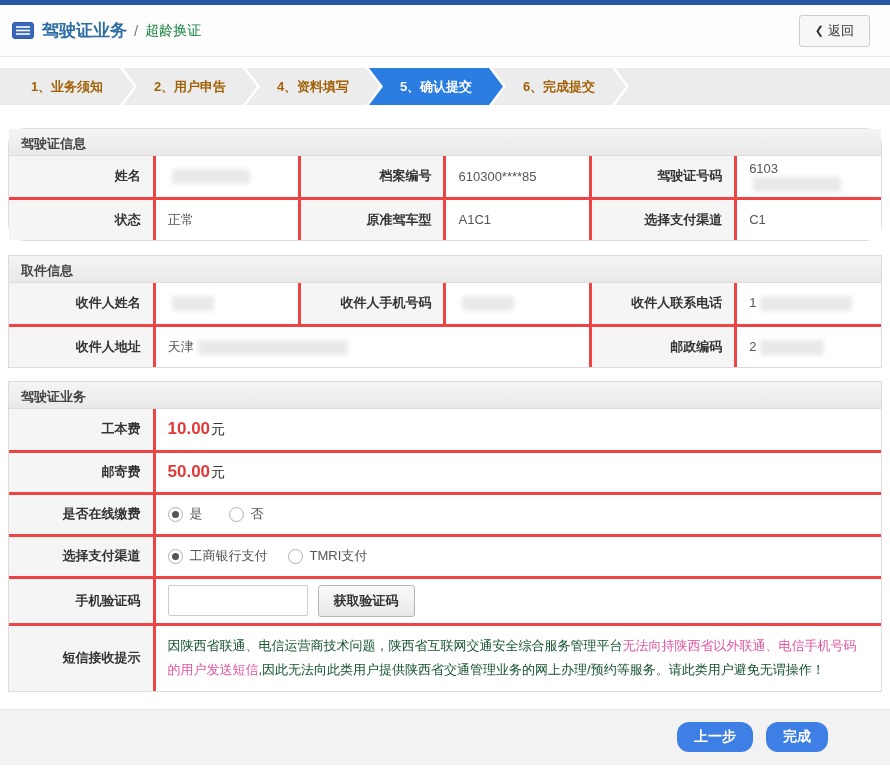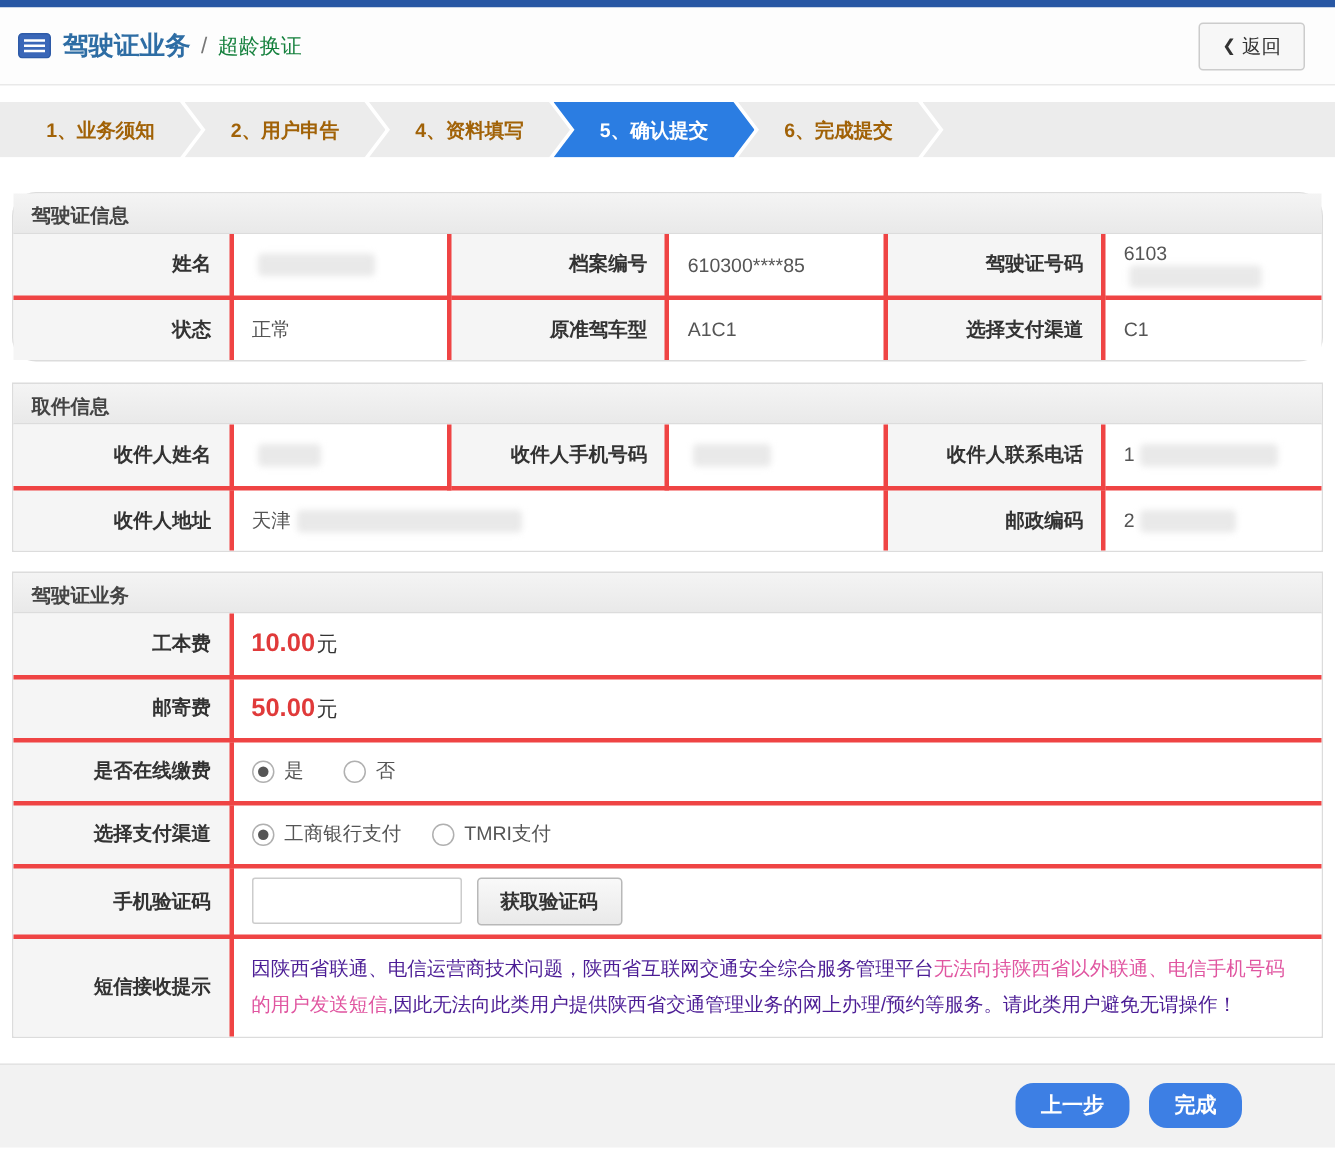--- a/index.html
+++ b/index.html
@@ -55,21 +55,21 @@
   .radio.checked::after { content:""; position:absolute; left:3px; top:3px; width:7px; height:7px; border-radius:50%; background:#555; }
   .code-row { display:flex; align-items:center; }
   .code-input { width:140px; height:31px; border:1px solid #cccccc; border-radius:2px; padding:0 8px; font-size:13px; font-family:inherit; }
   .code-btn {
     margin-left:10px; height:32px; padding:0 15px; background:linear-gradient(#f9f9f9,#e9e9e9);
     border:1px solid #b8b8b8; border-radius:3px; font-size:13px; font-weight:bold; color:#333; cursor:pointer;
     font-family:Liberation Mono, monospace;
   }
   td.notice-cell { height:62px; padding-top:8px; padding-bottom:8px; }
   .notice { font-size:13px; line-height:1.9; }
-  .notice .n-red { color:#4c1d95; }
+  .notice .n-red { color:#14532d; }
   .notice .n-mag { color:#e055a0; }
   
   .footer {
     margin-top:17px; height:56px; background:#f2f2f2; border-top:1px solid #e3e3e3;
     display:flex; align-items:center; justify-content:flex-end; gap:13px; padding-right:62px;
   }
   .blue-btn {
     background:#3d7fe4; color:#fff; border:none; border-radius:12px; height:30px; padding:0 17px;
     font-size:14px; font-weight:bold; cursor:pointer; font-family:inherit;
   }

